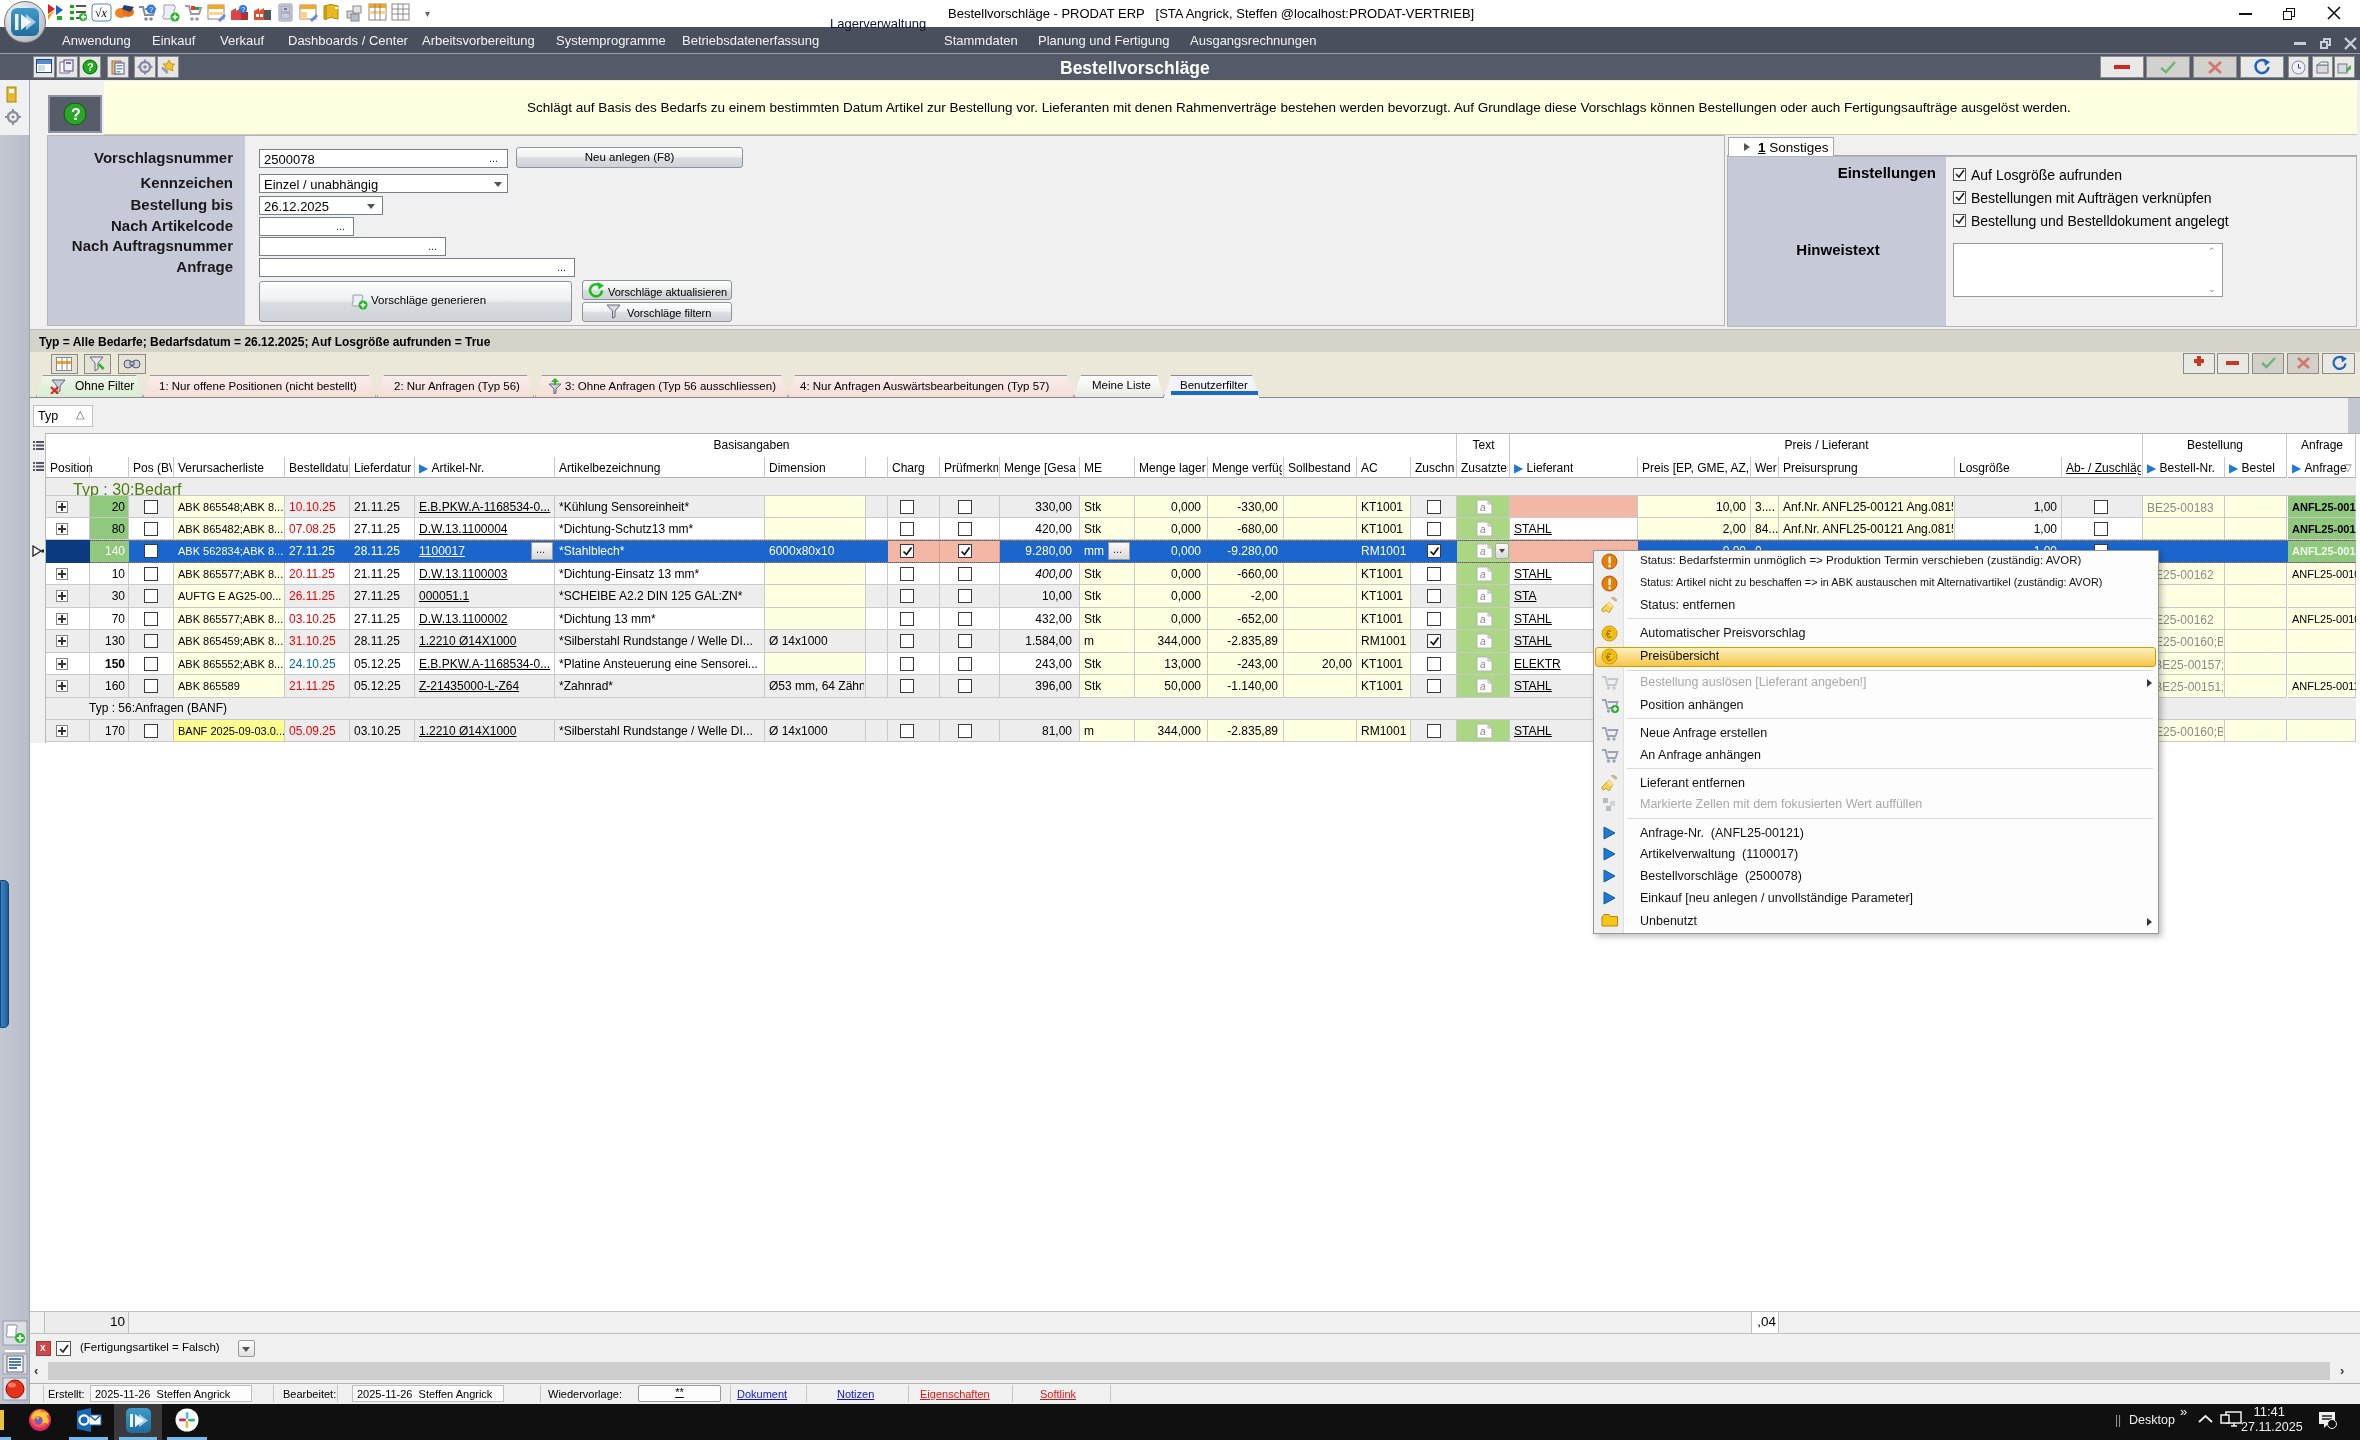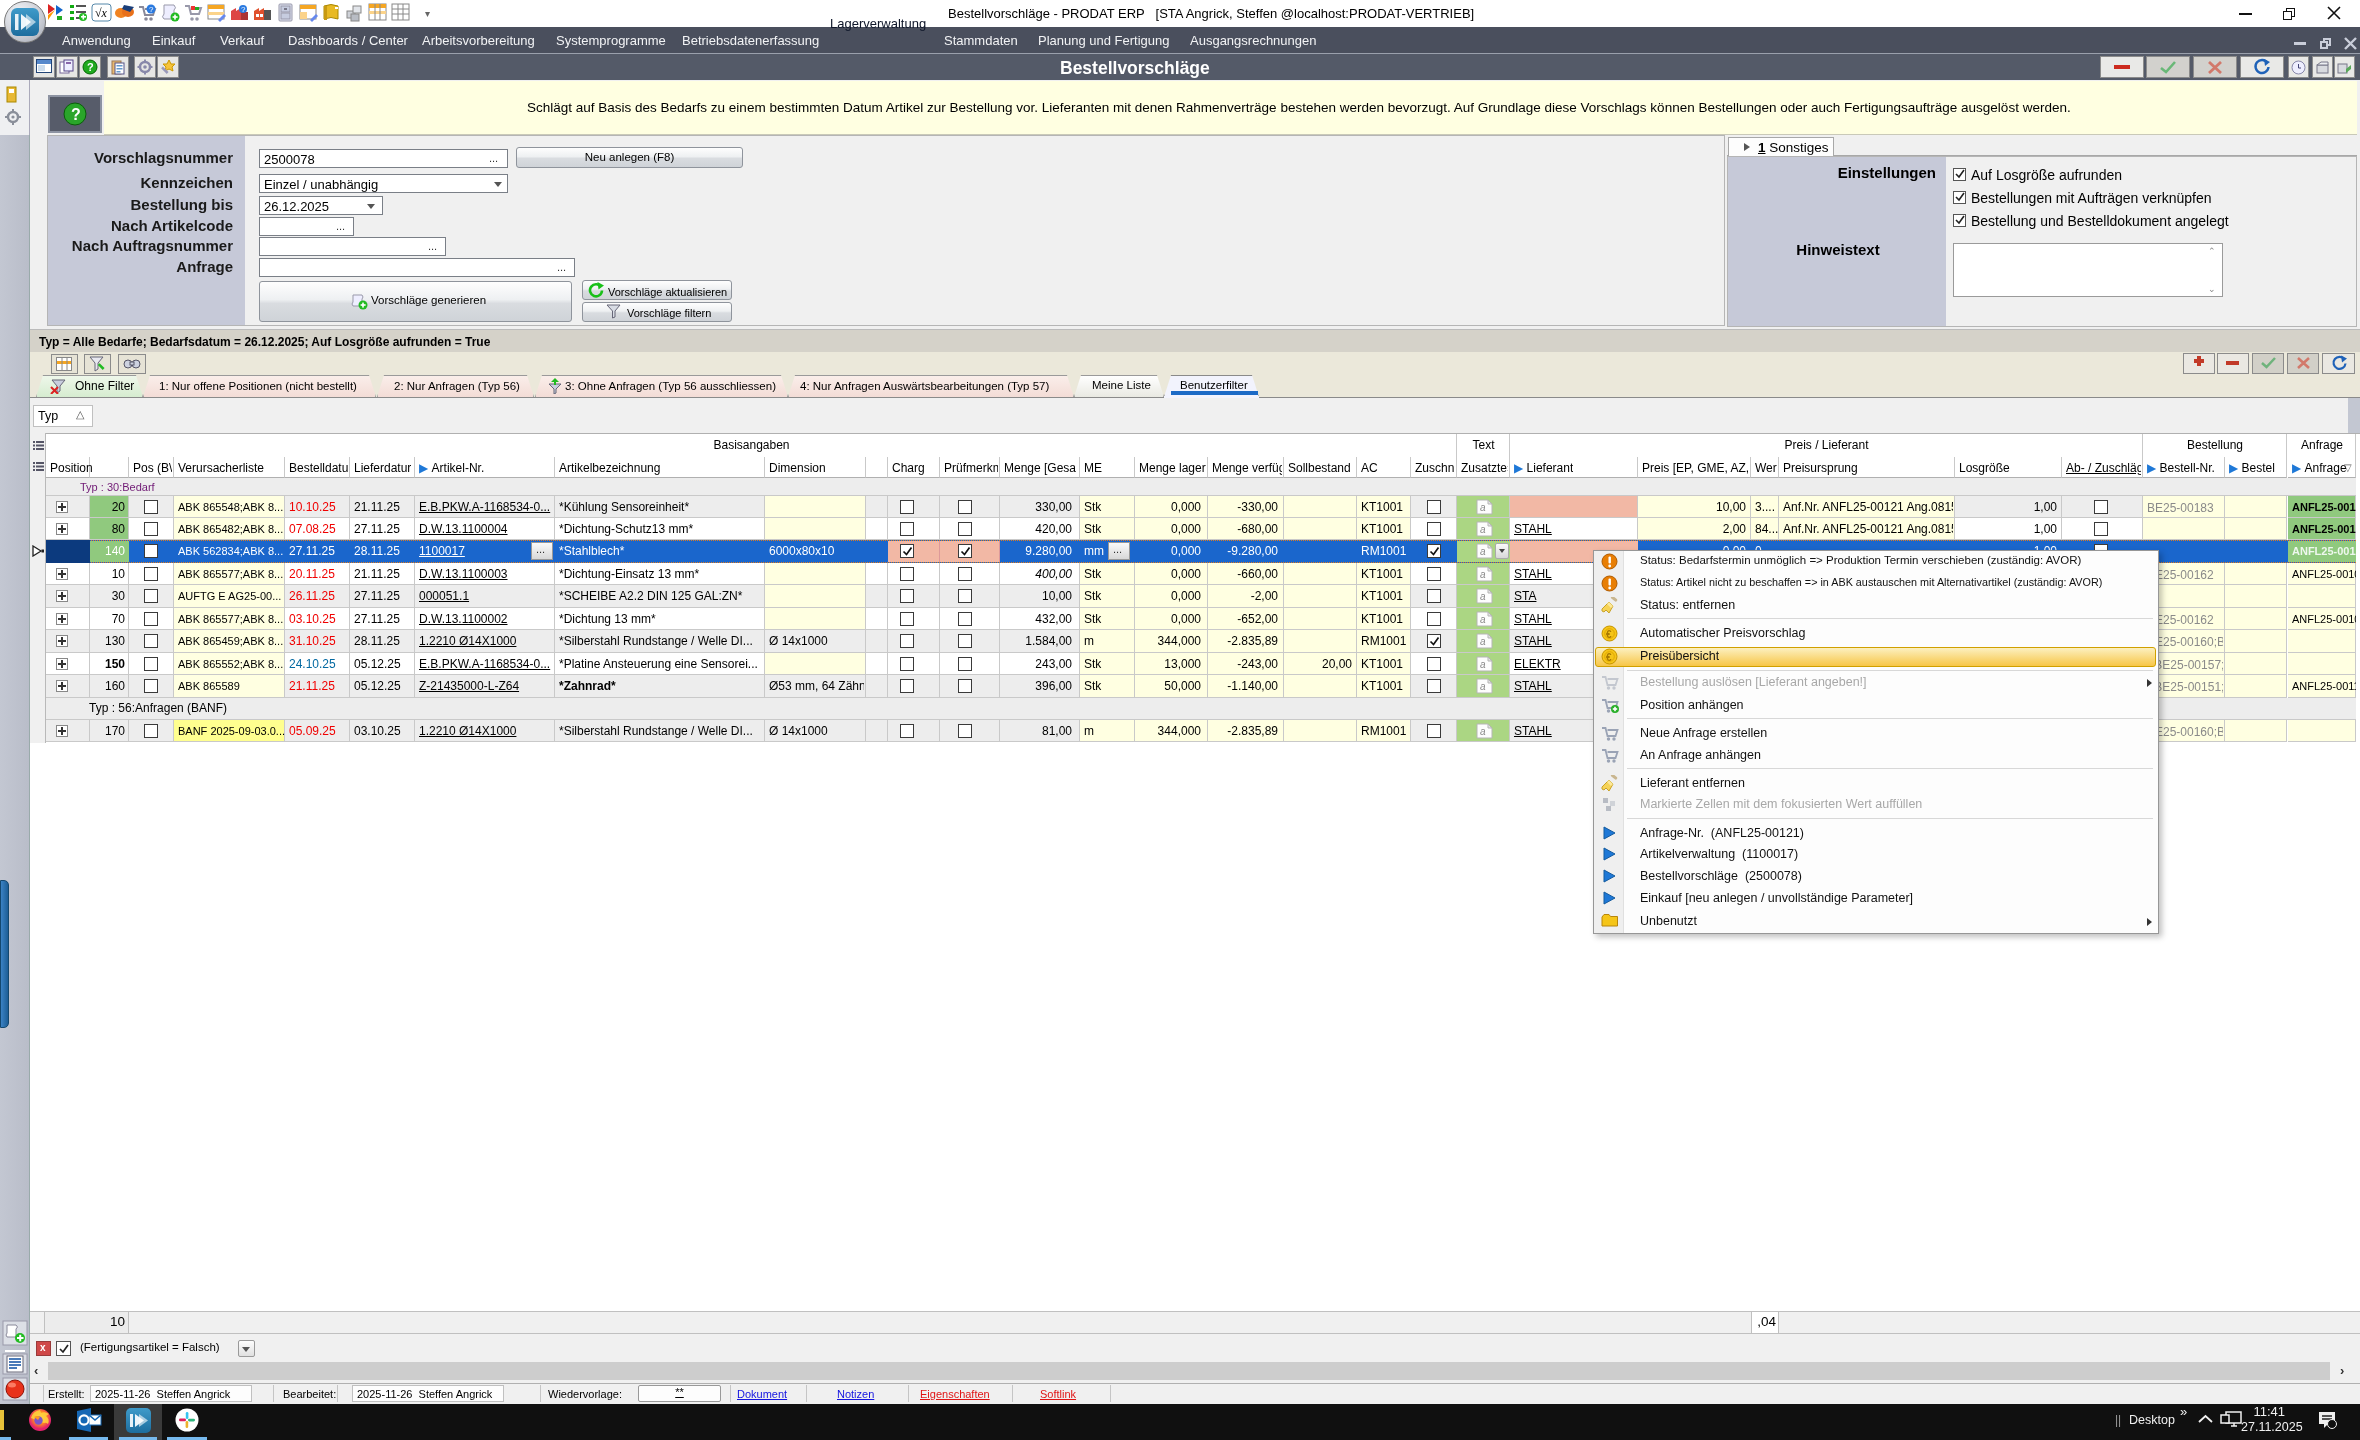--- a/index.html
+++ b/index.html
@@ -532,21 +532,21 @@
 <div class="a" style="left:2062px;top:457px;width:81px;height:21px;border-right:1px solid #c9c9c9;border-bottom:1px solid #b0b0b0;overflow:hidden;"></div>
 <div class="tx" style="left:2066px;top:461px;font-size:12px;max-width:75px;overflow:hidden;white-space:nowrap;"><u>Ab- / Zuschläg</u></div>
 <div class="a" style="left:2143px;top:457px;width:82px;height:21px;border-right:1px solid #c9c9c9;border-bottom:1px solid #b0b0b0;overflow:hidden;"></div>
 <div class="tx" style="left:2147px;top:461px;font-size:12px;max-width:76px;overflow:hidden;white-space:nowrap;"><span style="color:#1e78d7;">▶</span>&nbsp;Bestell-Nr.</div>
 <div class="a" style="left:2225px;top:457px;width:62px;height:21px;border-right:1px solid #c9c9c9;border-bottom:1px solid #b0b0b0;overflow:hidden;"></div>
 <div class="tx" style="left:2229px;top:461px;font-size:12px;max-width:56px;overflow:hidden;white-space:nowrap;"><span style="color:#1e78d7;">▶</span>&nbsp;Bestel</div>
 <div class="a" style="left:2288px;top:457px;width:68px;height:21px;border-right:1px solid #c9c9c9;border-bottom:1px solid #b0b0b0;overflow:hidden;"></div>
 <div class="tx" style="left:2292px;top:461px;font-size:12px;max-width:62px;overflow:hidden;white-space:nowrap;"><span style="color:#1e78d7;">▶</span>&nbsp;Anfrage</div>
 <div class="tx" style="left:2344px;top:462px;font-size:10px;color:#666;">▽</div>
 <div class="a" style="left:46px;top:478px;width:2310px;height:18px;background:#ededed;border-bottom:1px solid #c9c9c9;"></div>
-<div class="tx" style="left:80px;top:481px;font-size:11px;color:#701a75;font-weight:normal;text-decoration:none;">Typ : 30:Bedarf</div>
+<div class="tx" style="left:73px;top:481px;font-size:16px;color:#4d7c0f;font-weight:normal;text-decoration:none;">Typ : 30:Bedarf</div>
 <div class="a" style="left:30px;top:478px;width:16px;height:18px;background:#f0f0f0;border-right:1px solid #b9b9b9;"></div>
 <div class="a" style="left:46px;top:698px;width:2310px;height:22px;background:#ededed;border-bottom:1px solid #c9c9c9;"></div>
 <div class="tx" style="left:89px;top:701px;font-size:12px;color:#000;font-weight:normal;text-decoration:none;">Typ : 56:Anfragen (BANF)</div>
 <div class="a" style="left:30px;top:698px;width:16px;height:22px;background:#f0f0f0;border-right:1px solid #b9b9b9;"></div>
 <div class="a" style="left:46px;top:496px;width:44px;height:22px;background:#ededed;border-right:1px solid #c9c9c9;border-bottom:1px solid #c9c9c9;overflow:hidden;"></div>
 <div class="a" style="left:56px;top:501px;width:12px;height:12px;background:#fff;border:1px solid #888;"></div>
 <div class="a" style="left:58px;top:506px;width:8px;height:1.6px;background:#333;"></div>
 <div class="a" style="left:61.2px;top:503px;width:1.6px;height:8px;background:#333;"></div>
 <div class="a" style="left:90px;top:496px;width:39px;height:22px;background:#90c97e;border-right:1px solid #c9c9c9;border-bottom:1px solid #c9c9c9;overflow:hidden;"></div>
 <div class="tx" style="left:90px;top:500px;font-size:12px;color:#000;font-weight:normal;text-decoration:none;text-align:right;width:35px;">20</div>
@@ -1007,21 +1007,21 @@
 <div class="a" style="left:144px;top:679px;width:14px;height:14px;background:#fff;border:1.6px solid #3a3a3a;"></div>
 <div class="a" style="left:174px;top:675px;width:111px;height:23px;background:#ffffe1;border-right:1px solid #c9c9c9;border-bottom:1px solid #c9c9c9;overflow:hidden;"></div>
 <div class="tx" style="left:178px;top:680px;font-size:11px;color:#000;font-weight:normal;text-decoration:none;width:107px;overflow:hidden;">ABK 865589</div>
 <div class="a" style="left:285px;top:675px;width:65px;height:23px;background:#ededed;border-right:1px solid #c9c9c9;border-bottom:1px solid #c9c9c9;overflow:hidden;"></div>
 <div class="tx" style="left:289px;top:679px;font-size:12px;color:#f00000;font-weight:normal;text-decoration:none;">21.11.25</div>
 <div class="a" style="left:350px;top:675px;width:65px;height:23px;background:#ededed;border-right:1px solid #c9c9c9;border-bottom:1px solid #c9c9c9;overflow:hidden;"></div>
 <div class="tx" style="left:354px;top:679px;font-size:12px;color:#000;font-weight:normal;text-decoration:none;">05.12.25</div>
 <div class="a" style="left:415px;top:675px;width:140px;height:23px;background:#ededed;border-right:1px solid #c9c9c9;border-bottom:1px solid #c9c9c9;overflow:hidden;"></div>
 <div class="tx" style="left:419px;top:679px;font-size:12px;color:#000;font-weight:normal;text-decoration:underline;width:132px;overflow:hidden;">Z-21435000-L-Z64</div>
 <div class="a" style="left:555px;top:675px;width:210px;height:23px;background:#ededed;border-right:1px solid #c9c9c9;border-bottom:1px solid #c9c9c9;overflow:hidden;"></div>
-<div class="tx" style="left:559px;top:679px;font-size:12px;color:#000;font-weight:bold;text-decoration:none;width:204px;overflow:hidden;">*Zahnrad*</div>
+<div class="tx" style="left:559px;top:679px;font-size:12px;color:#000;font-weight:normal;text-decoration:none;width:204px;overflow:hidden;">*Zahnrad*</div>
 <div class="a" style="left:765px;top:675px;width:101px;height:23px;background:#ededed;border-right:1px solid #c9c9c9;border-bottom:1px solid #c9c9c9;overflow:hidden;"></div>
 <div class="tx" style="left:769px;top:679px;font-size:12px;color:#000;font-weight:normal;text-decoration:none;width:95px;overflow:hidden;">Ø53 mm, 64 Zähne, 2...</div>
 <div class="a" style="left:866px;top:675px;width:22px;height:23px;background:#ededed;border-right:1px solid #c9c9c9;border-bottom:1px solid #c9c9c9;overflow:hidden;"></div>
 <div class="a" style="left:888px;top:675px;width:52px;height:23px;background:#ededed;border-right:1px solid #c9c9c9;border-bottom:1px solid #c9c9c9;overflow:hidden;"></div>
 <div class="a" style="left:900px;top:679px;width:14px;height:14px;background:#fff;border:1.6px solid #3a3a3a;"></div>
 <div class="a" style="left:940px;top:675px;width:60px;height:23px;background:#ededed;border-right:1px solid #c9c9c9;border-bottom:1px solid #c9c9c9;overflow:hidden;"></div>
 <div class="a" style="left:958px;top:679px;width:14px;height:14px;background:#fff;border:1.6px solid #3a3a3a;"></div>
 <div class="a" style="left:1000px;top:675px;width:80px;height:23px;background:#ededed;border-right:1px solid #c9c9c9;border-bottom:1px solid #c9c9c9;overflow:hidden;"></div>
 <div class="tx" style="left:1000px;top:679px;font-size:12px;color:#000;font-weight:normal;text-decoration:none;text-align:right;width:72px;">396,00</div>
 <div class="a" style="left:1080px;top:675px;width:55px;height:23px;background:#ffffe1;border-right:1px solid #c9c9c9;border-bottom:1px solid #c9c9c9;overflow:hidden;"></div>

